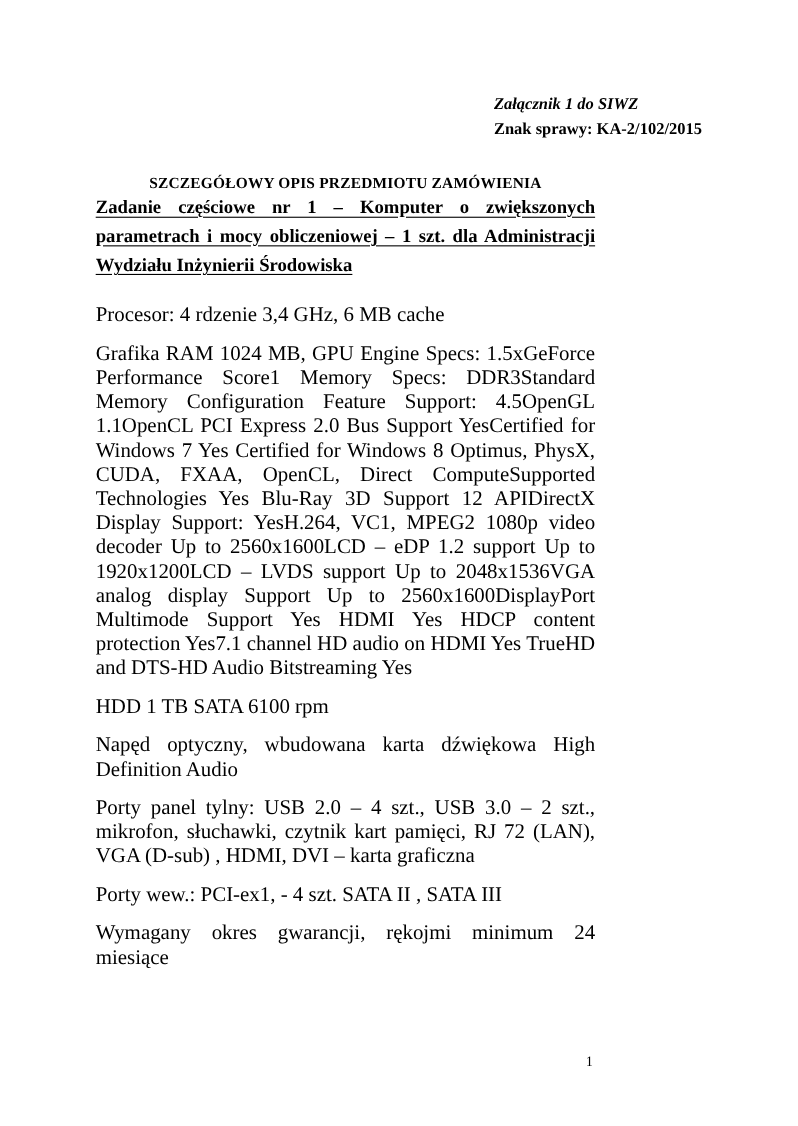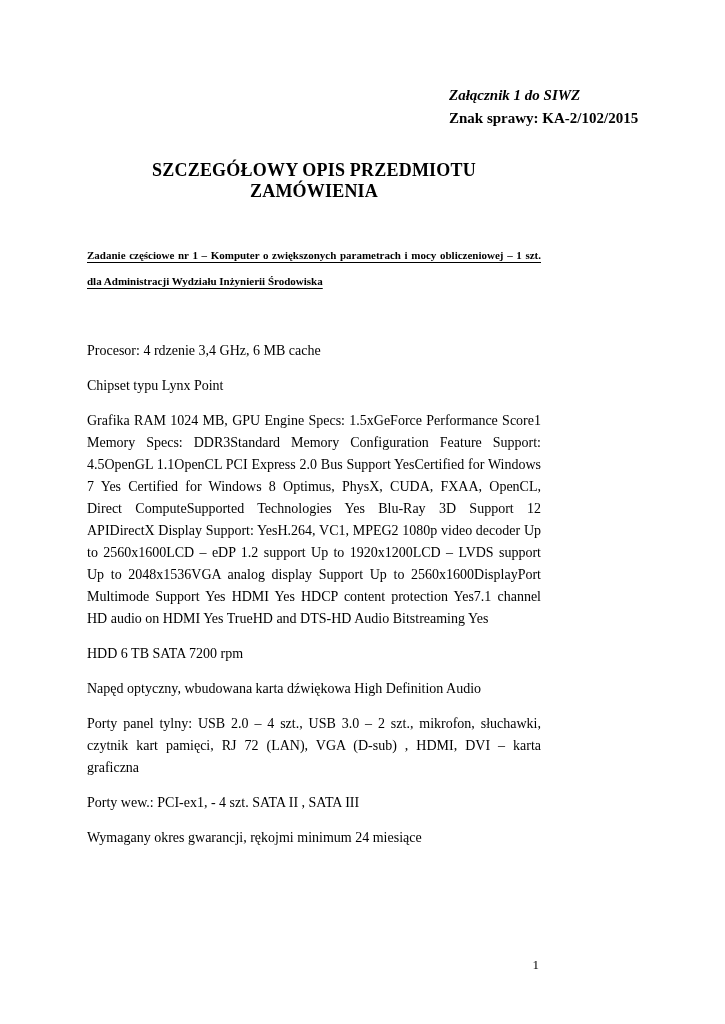--- a/index.html
+++ b/index.html
@@ -22,36 +22,35 @@
     margin-left: 362px;
     font-size: 15px;
     font-weight: bold;
     line-height: 23px;
     white-space: nowrap;
   }
   .attachment-line { font-style: italic; }
   .doc-title {
     margin-top: 30px;
     text-align: center;
-    font-size: 18px;
+    font-size: 14px;
     font-weight: bold;
     letter-spacing: 0.2px;
   }
   .section-heading {
-    margin-top: 40px;
-    font-size: 11px;
+    font-size: 17px;
     font-weight: bold;
     line-height: 26px;
     text-align: justify;
     text-decoration: underline;
     text-underline-offset: 3px;
   }
   .body-text {
-    margin-top: 46px;
-    font-size: 14px;
+    margin-top: 22px;
+    font-size: 19px;
     line-height: 22px;
   }
   .body-text p {
     text-align: justify;
     margin: 0 0 13px 0;
   }
   .page-number {
     position: absolute;
     right: 87px;
     bottom: 52px;
@@ -68,23 +67,22 @@
     <div class="attachment-line">Załącznik 1 do SIWZ</div>
     <div class="reference-line">Znak sprawy: KA-2/102/2015</div>
   </div>
 
   <div class="doc-title">SZCZEGÓŁOWY OPIS PRZEDMIOTU ZAMÓWIENIA</div>
 
   <div class="section-heading">Zadanie częściowe nr 1 – Komputer o zwiększonych parametrach i mocy obliczeniowej – 1 szt. dla Administracji Wydziału Inżynierii Środowiska</div>
 
   <div class="body-text">
     <p>Procesor: 4 rdzenie 3,4 GHz, 6 MB cache</p>
-    <p>Chipset typu Lynx Point</p>
     <p>Grafika RAM 1024 MB, GPU Engine Specs: 1.5xGeForce Performance Score1 Memory Specs: DDR3Standard Memory Configuration Feature Support: 4.5OpenGL 1.1OpenCL PCI Express 2.0 Bus Support YesCertified for Windows 7 Yes Certified for Windows 8 Optimus, PhysX, CUDA, FXAA, OpenCL, Direct ComputeSupported Technologies Yes Blu-Ray 3D Support 12 APIDirectX Display Support: YesH.264, VC1, MPEG2 1080p video decoder Up to 2560x1600LCD – eDP 1.2 support Up to 1920x1200LCD – LVDS support Up to 2048x1536VGA analog display Support Up to 2560x1600DisplayPort Multimode Support Yes HDMI Yes HDCP content protection Yes7.1 channel HD audio on HDMI Yes TrueHD and DTS-HD Audio Bitstreaming Yes</p>
-    <p>HDD 6 TB SATA 7200 rpm</p>
+    <p>HDD 1 TB SATA 6100 rpm</p>
     <p>Napęd optyczny, wbudowana karta dźwiękowa High Definition Audio</p>
     <p>Porty panel tylny: USB 2.0 – 4 szt., USB 3.0 – 2 szt., mikrofon, słuchawki, czytnik kart pamięci, RJ 72 (LAN), VGA (D-sub) , HDMI, DVI – karta graficzna</p>
     <p>Porty wew.: PCI-ex1, - 4 szt. SATA II , SATA III</p>
     <p>Wymagany okres gwarancji, rękojmi  minimum 24 miesiące</p>
   </div>
 
   <div class="page-number">1</div>
 
 </div>
 

